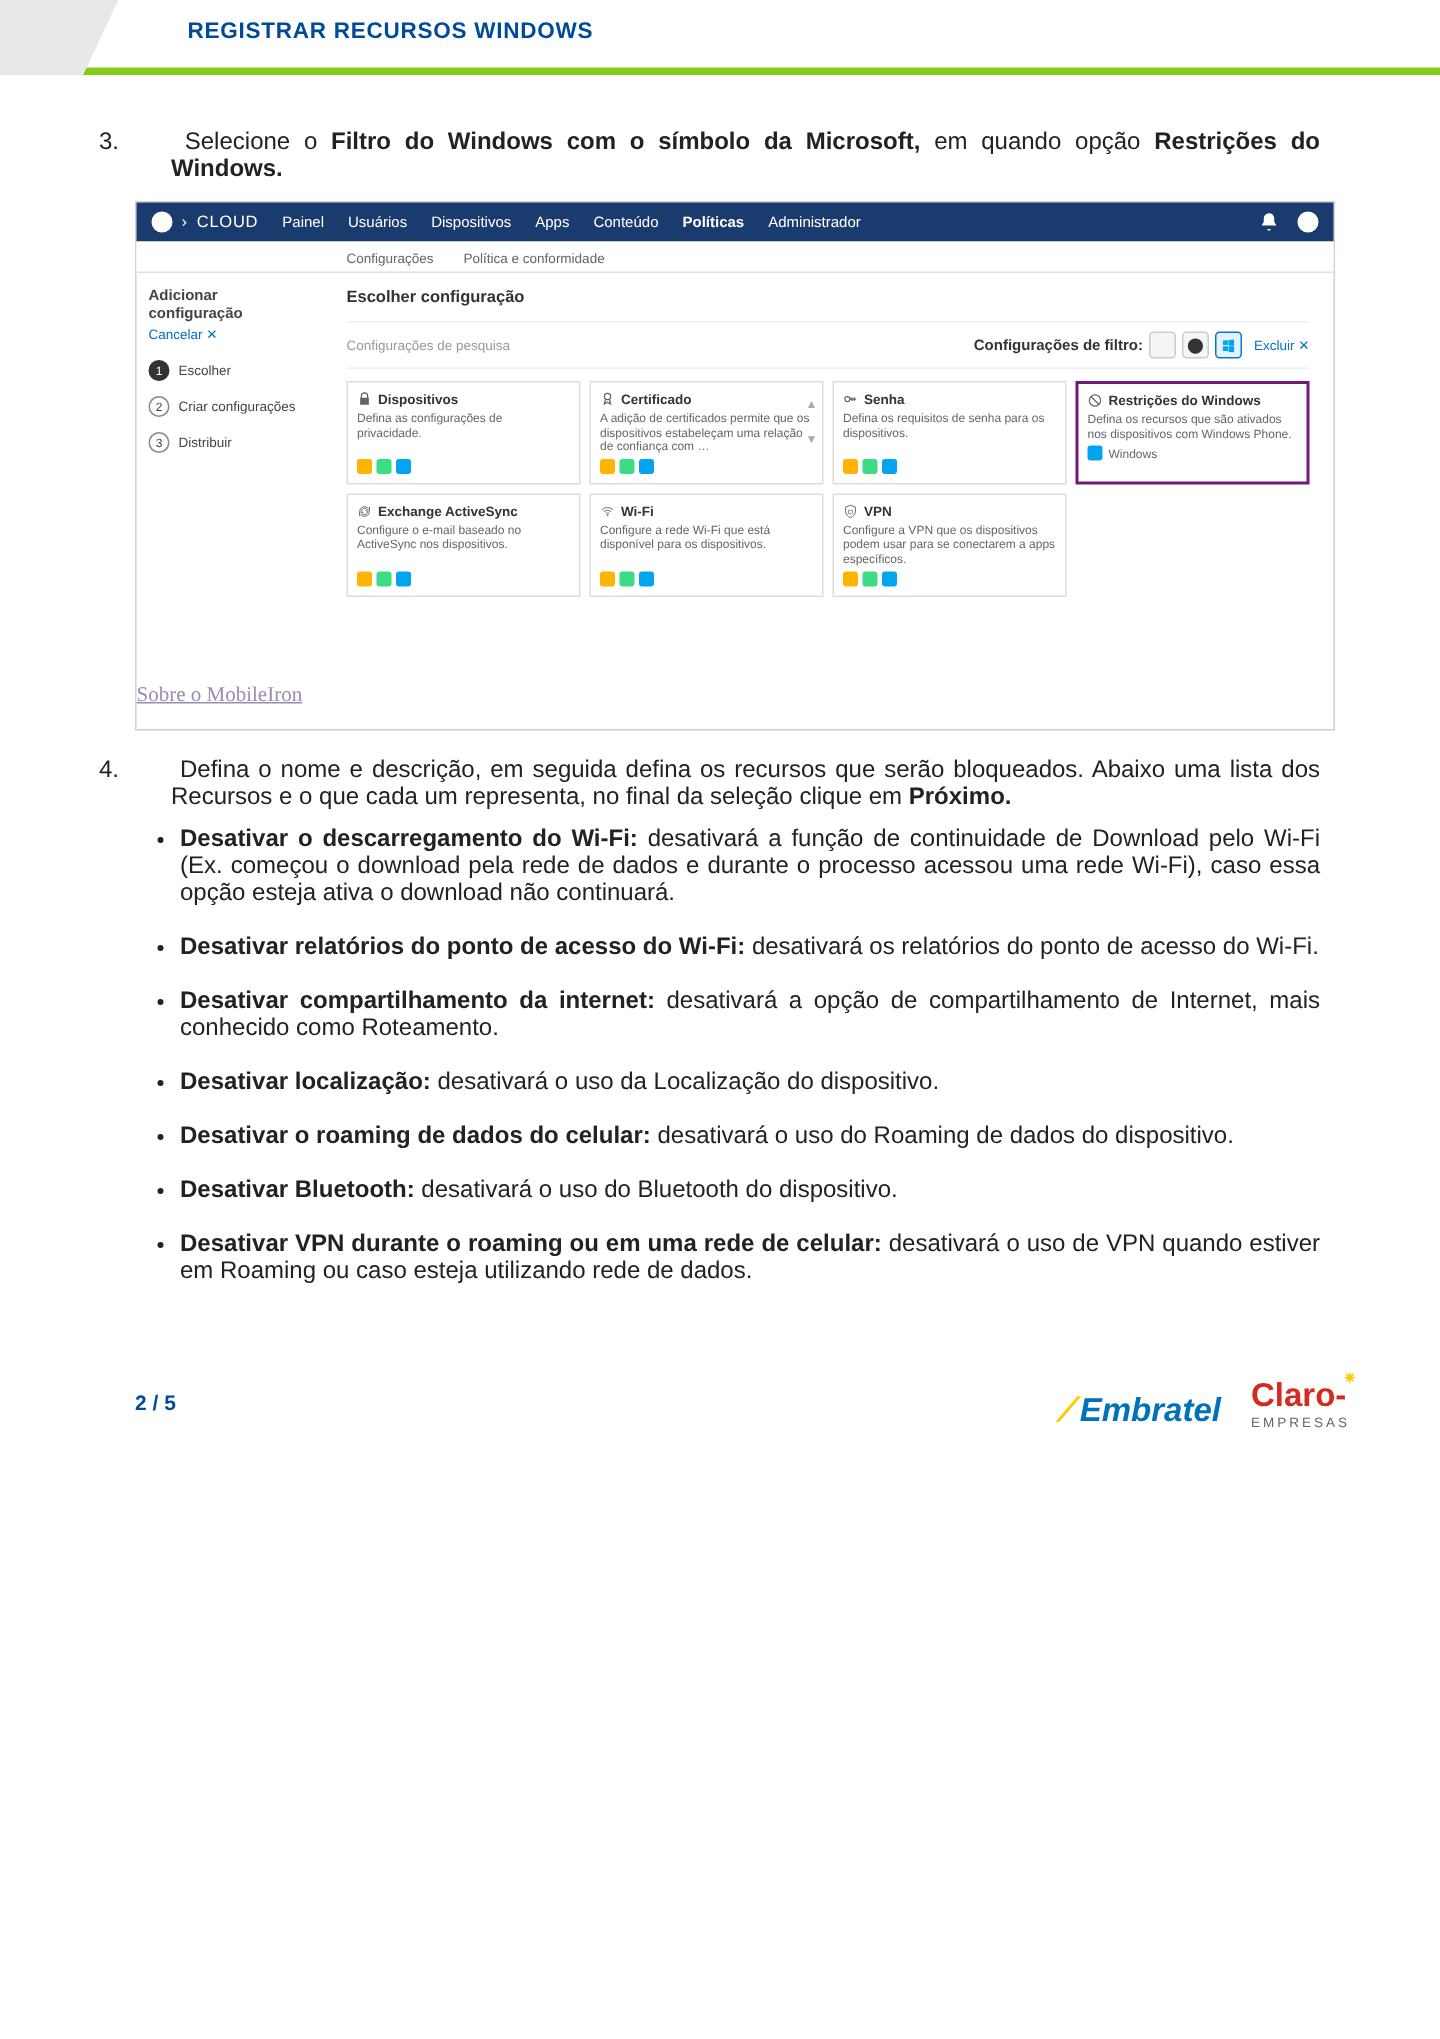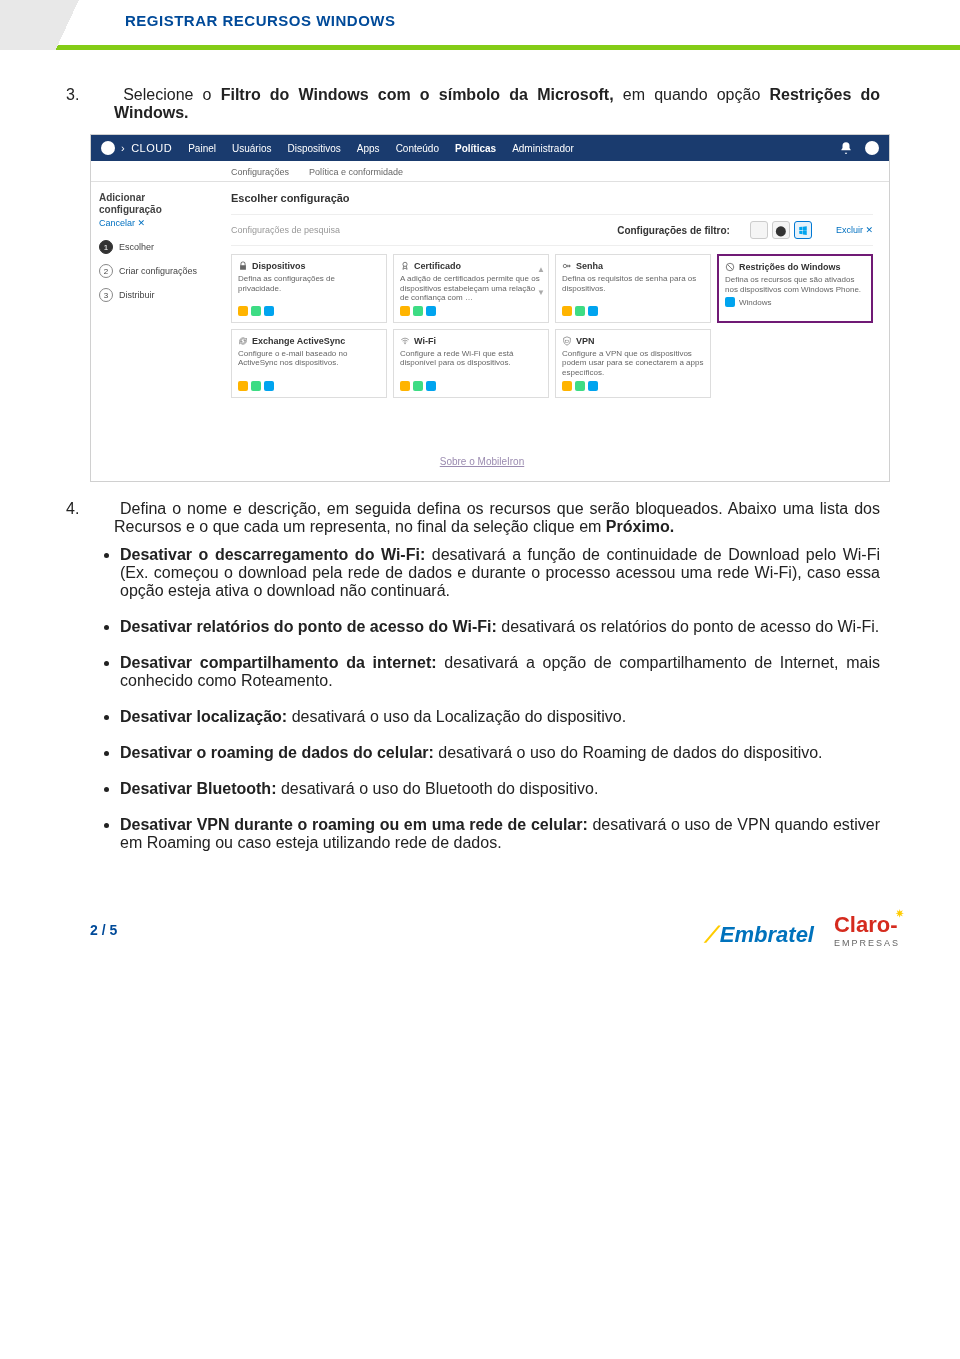--- a/index.html
+++ b/index.html
@@ -104,21 +104,21 @@
   .step-num {
     width:14px; height:14px; border:1px solid #888; border-radius:50%;
     display:flex; align-items:center; justify-content:center;
     font-size:8px;
   }
   .step.active .step-num { background:#333; color:#fff; border-color:#333; }
 
   .shot-main { flex:1; padding: 10px 16px 8px 10px; }
   .shot-main h3 { font-size: 11px; font-weight:bold; margin-bottom:10px; color:#333; }
   .filter-row {
-    display:flex; align-items:center; gap:20px;
+    display:flex; align-items:center; gap:4px;
     padding: 6px 0;
     border-top:1px solid #eee; border-bottom:1px solid #eee;
     margin-bottom:8px;
   }
   .filter-row .search { flex:1; color:#999; font-size:9px; }
   .filter-label { font-weight:bold; font-size:10px; }
   .filter-icons { display:flex; gap:4px; align-items:center; }
   .f-icon {
     width:18px; height:18px; border:1px solid #ccc; border-radius:3px;
     display:flex; align-items:center; justify-content:center;
@@ -138,21 +138,21 @@
   .card .cdesc { font-size:8px; color:#666; line-height:1.2; }
   .card .cicons { display:flex; gap:3px; margin-top:auto; }
   .pi { width:10px; height:10px; display:inline-block; border-radius:2px; }
   .pi.ios { background:#ffb400; }
   .pi.and { background:#3ddc84; }
   .pi.win { background:#00a4ef; }
   .card .wintag { font-size:8px; color:#666; display:flex; align-items:flex-end; gap:4px; }
   .cicon { width:10px; height:10px; }
   .scroll-ind { position:absolute; right:3px; top:10px; display:flex; flex-direction:column; gap:14px; color:#aaa; font-size:8px; }
 
-  .shot-footer-link { text-align:center; padding:4px 16px 14px 0; font-size:10px; color:#9b8bb0; text-decoration:underline; }
+  .shot-footer-link { text-align:left; padding:4px 16px 14px 0; font-size:14px; color:#9b8bb0; text-decoration:underline;font-family:Liberation Serif, serif; }
 
   
   .page-footer {
     margin-top: 60px;
     display:flex; align-items:center;
     padding: 0 60px 0 90px;
   }
   .pager { color:#004a99; font-weight:bold; font-size:14px; }
   .logos { margin-left:auto; display:flex; gap:20px; align-items:flex-end; }
   .logo-embratel { color:#0072bc; font-style:italic; font-weight:bold; font-size:22px; position:relative; }

